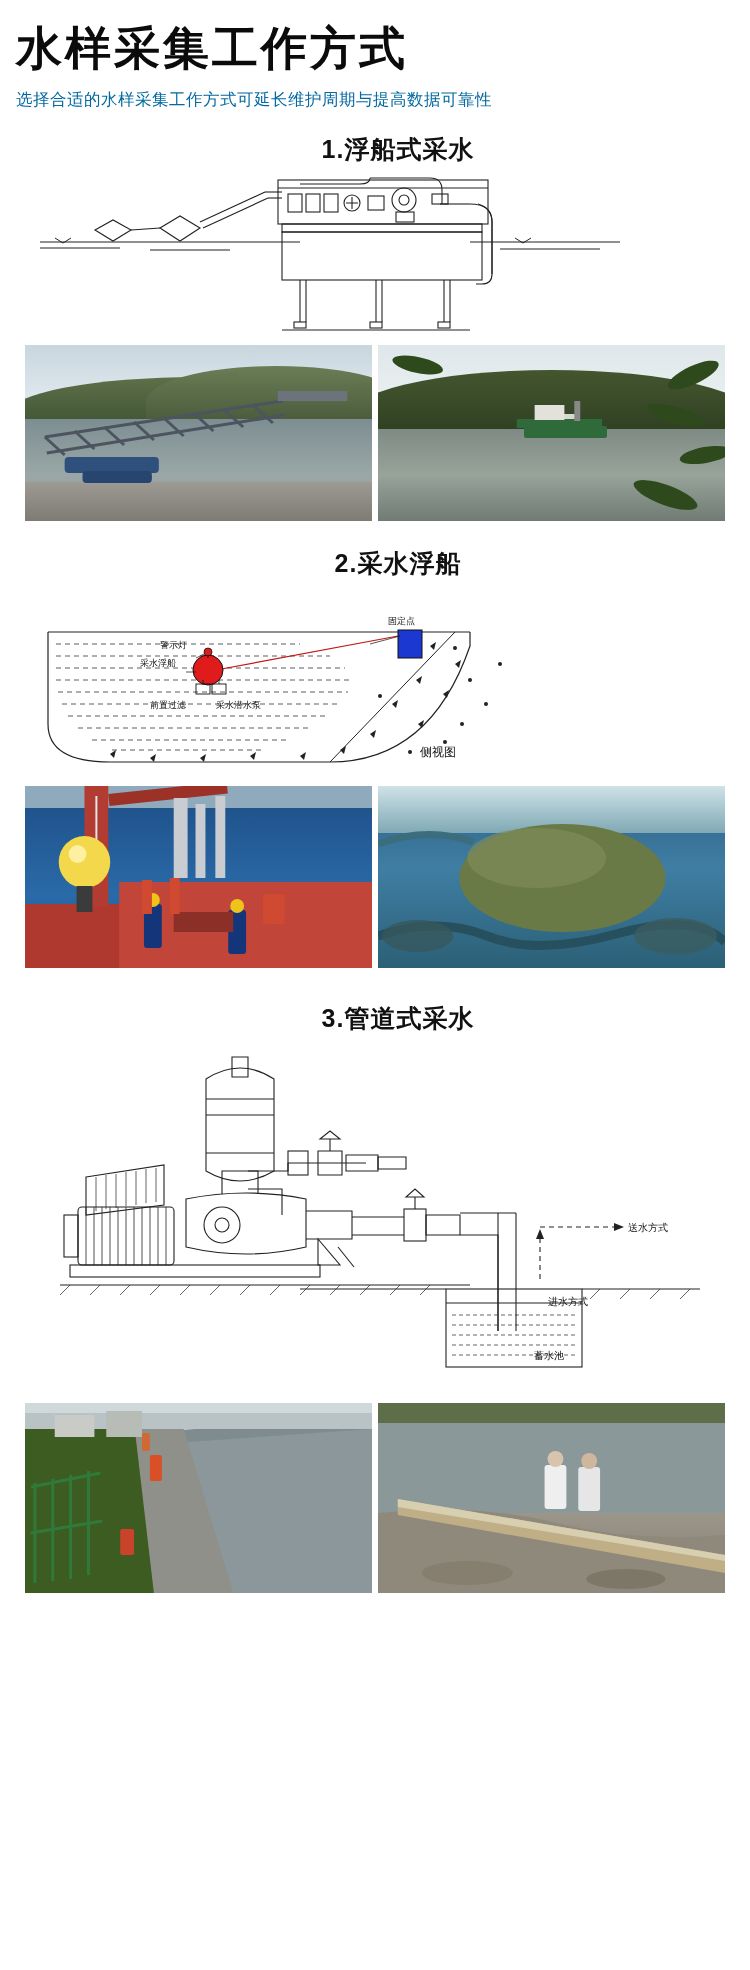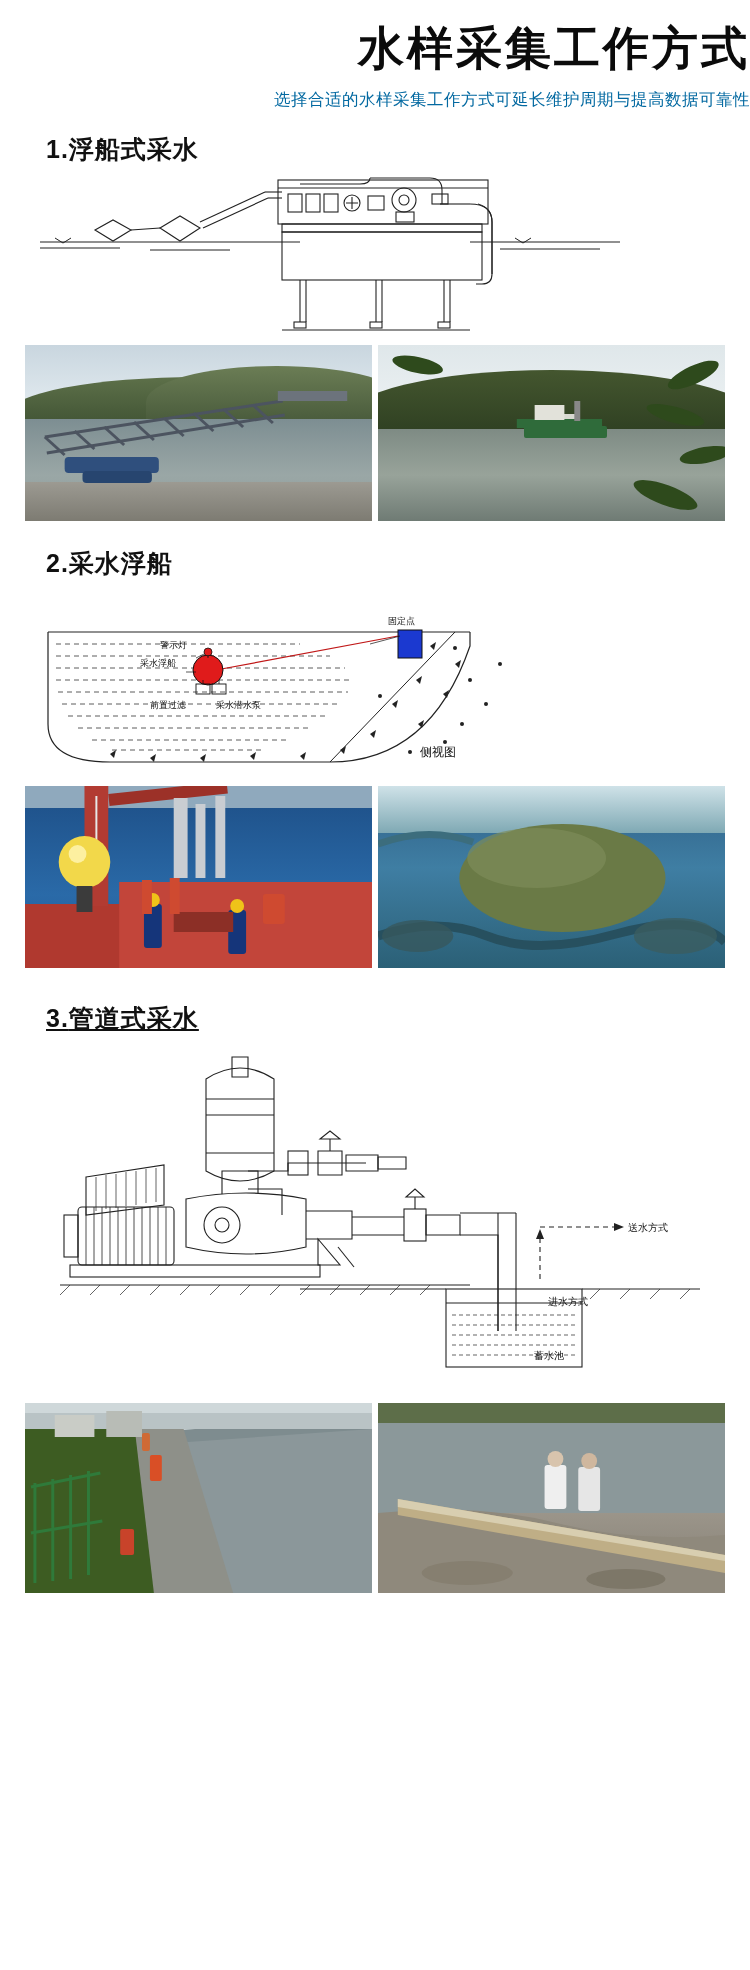--- a/index.html
+++ b/index.html
@@ -13,40 +13,41 @@
     color: #111;
   }
   .page {
     width: 750px;
     margin: 0 auto;
     position: relative;
     background: #fff;
   }
   
   .header {
-    padding: 22px 0 8px 7px;
-    text-align: right;
+    padding: 22px 0 8px 16px;
+    text-align: left;
   }
   .main-title {
     font-size: 46px;
     font-weight: bold;
     letter-spacing: 3px;
     line-height: 1.15;
     color: #0b0b0b;
     margin: 0;
   }
   .sub-title {
     font-size: 16.5px;
     color: #0369a1;
     margin-top: 14px;
     letter-spacing: 0.5px;
   }
   
   .section {
     margin-top: 14px;
+    text-align: center;
   }
   .section-title {
     font-size: 25px;
     font-weight: bold;
     letter-spacing: 1px;
     margin: 0 0 4px 46px;
     color: #111;
   }
   .diagram-wrap {
     position: relative;
@@ -359,21 +360,21 @@
           <ellipse cx="160" cy="72" rx="70" ry="30" fill="#7d8c58" opacity="0.7"></ellipse>
           <path d="M0 150 Q 60 130 110 150 T 240 148 T 350 156" stroke="#27505f" stroke-width="9" fill="none"></path>
           <path d="M0 58 Q 50 40 96 56" stroke="#3c6d7d" stroke-width="7" fill="none"></path>
           <ellipse cx="300" cy="150" rx="42" ry="18" fill="#3b5d5f" opacity="0.8"></ellipse>
           <ellipse cx="40" cy="150" rx="36" ry="16" fill="#37585c" opacity="0.8"></ellipse>
         </svg>
       </div>
     </div>
   </div>
 
-  <div class="section" style="margin-top:34px;text-decoration:underline;">
+  <div class="section" style="margin-top:34px;">
     <div class="section-title">
       <span>3.</span><span>管道式采水</span>
     </div>
 
     <div class="diagram-wrap">
       <svg class="svg-box" width="750" height="360" viewBox="0 0 750 360" xmlns="http://www.w3.org/2000/svg">
         <g stroke="#222" fill="none" stroke-width="1.1">
 
           <path d="M206 40 q 34 -22 68 0 v 92 q -34 20 -68 0 z" fill="#fff"></path>
           <line x1="206" y1="60" x2="274" y2="60"></line>

